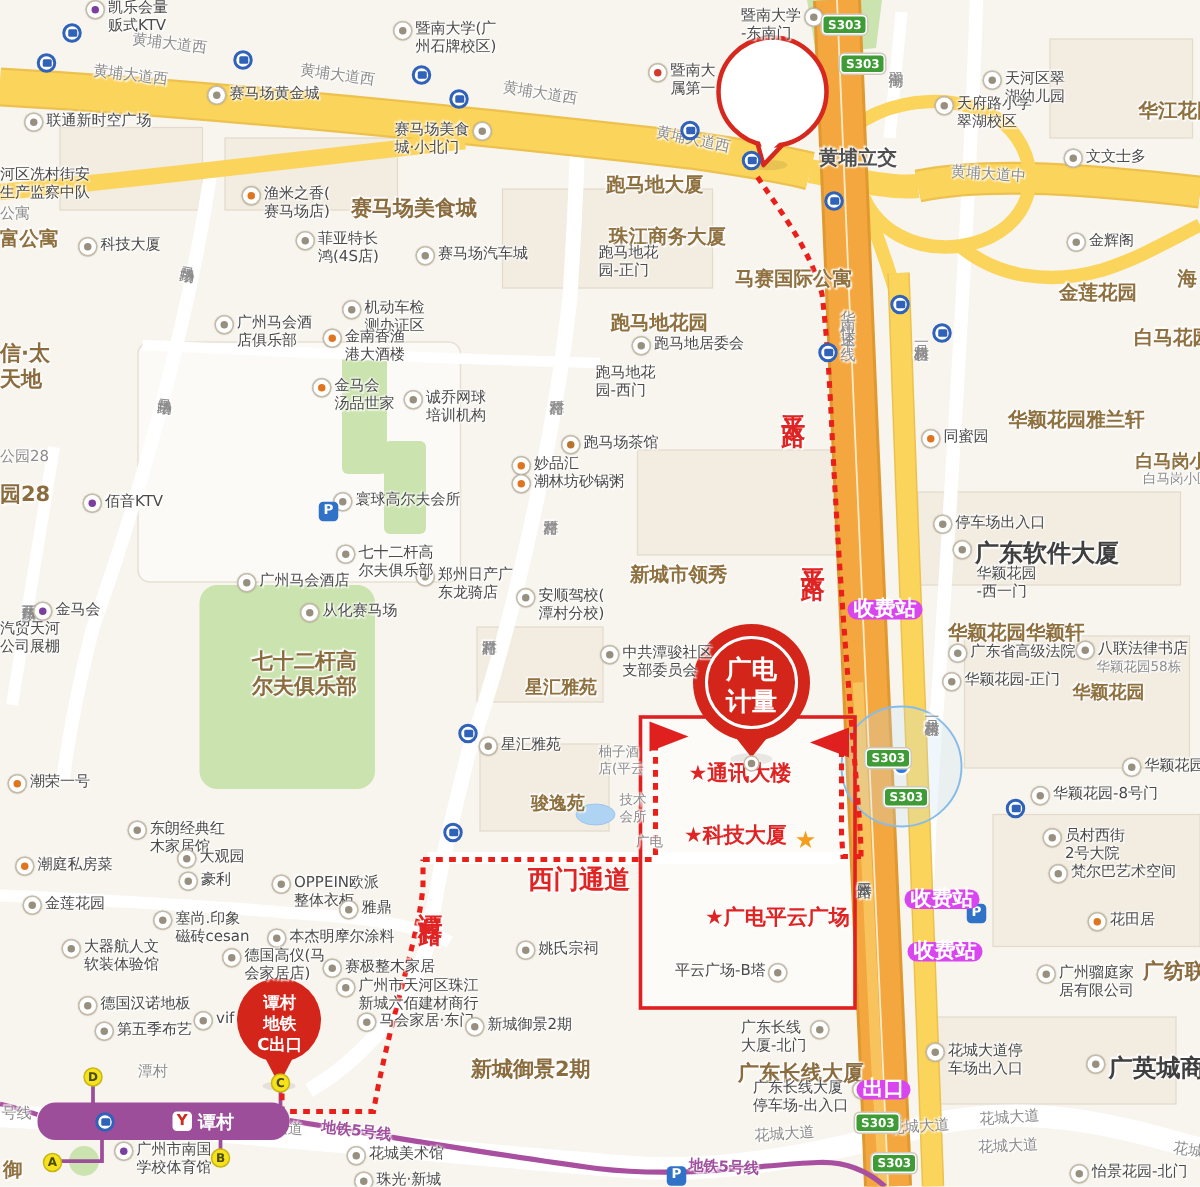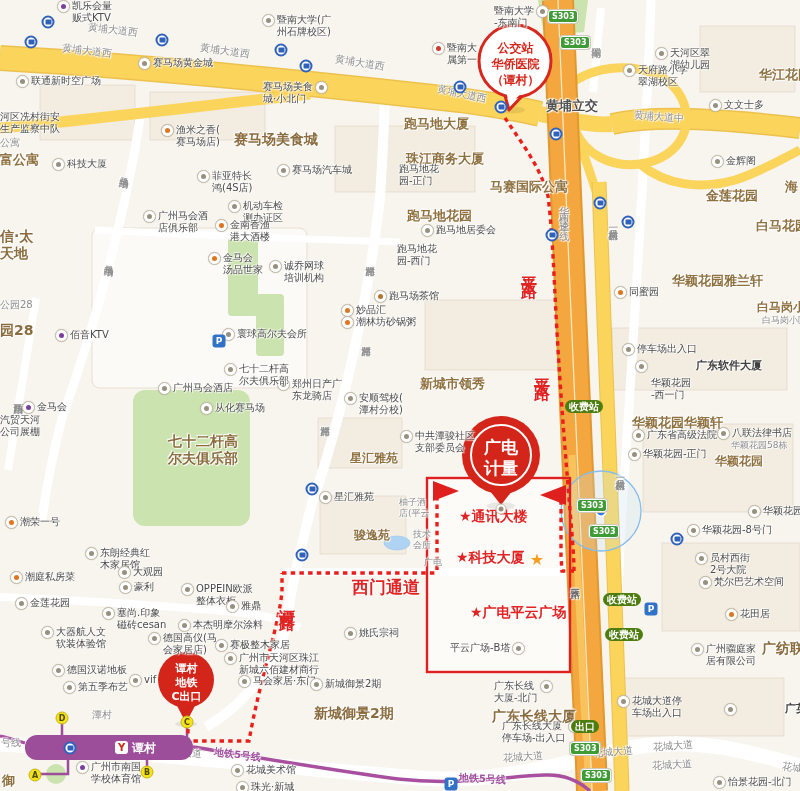--- a/index.html
+++ b/index.html
@@ -9,21 +9,21 @@
   #labels{position:absolute;left:0;top:0;width:800px;height:791px;z-index:2;pointer-events:none;}
   .lbl{position:absolute;font-size:10px;color:#4A4A4A;line-height:1.18;white-space:nowrap;
        display:flex;align-items:flex-start;
        text-shadow:0 0 2px #fff,0 0 2px #fff,1px 1px 1px #fff,-1px -1px 1px #fff;}
   .lbl .tx{display:inline-block;}
   .lbl.g{color:#8C8C8C;}
   .lbl.g9{color:#8C8C8C;font-size:9px;}
   .lbl.area{font-weight:bold;color:#8F7140;font-size:12px;}
   .lbl.a13{font-weight:bold;color:#8F7140;font-size:13px;}
   .lbl.a14{font-weight:bold;color:#8A6C3E;font-size:14px;}
-  .lbl.pb{font-weight:bold;color:#3F3F3F;font-size:11px;gap:46px;}
+  .lbl.pb{font-weight:bold;color:#3F3F3F;font-size:16px;}
   .lbl.road{color:#8C8C8C;font-size:10px;}
   .lbl.roaddk{color:#5A5A5A;font-size:10px;}
   .lbl.roadb{color:#4F4F4F;font-weight:bold;font-size:13px;}
   .lbl.red15{color:#E02424;font-weight:bold;font-size:14px;}
   .lbl.red16{color:#E02424;font-weight:bold;font-size:16px;}
   .lbl.red17{color:#E02424;font-weight:bold;font-size:17px;}
   .lbl.purple{color:#A0509E;font-weight:bold;font-size:10px;}
   .lbl.v{writing-mode:vertical-rl;text-orientation:upright;}
   .lbl.v.red16{letter-spacing:3px;}
   .lbl.v.vsp{letter-spacing:5px;}
@@ -42,21 +42,21 @@
   .ic.bus{width:13px;height:13px;border-radius:50%;background:#fff;border:2px solid #2F62B8;
         box-sizing:border-box;transform:translate(-50%,-50%);}
   .ic.bus i{display:block;width:6px;height:5px;margin:1.5px auto 0;background:#2F62B8;border-radius:1px;}
   .ic.p{width:13px;height:13px;border-radius:3px;background:#2F72C8;color:#fff;font-weight:bold;
         font-size:9px;line-height:13px;text-align:center;transform:translate(-50%,-50%);}
   .ic.exit{width:13px;height:13px;border-radius:50%;background:#F6E21C;border:1px solid #C8B512;
         box-sizing:border-box;color:#4A4A00;font-weight:bold;font-size:8px;line-height:11px;
         text-align:center;transform:translate(-50%,-50%);}
   .ic.shield{background:#3E9B35;color:#fff;font-weight:bold;font-size:8px;line-height:11px;
         padding:0 3px;border:1px solid #fff;border-radius:3px;box-shadow:0 0 0 1px #CFC9BB;}
-  .ic.pill{background:#4d7c0f;color:#fff;font-weight:bold;font-size:10px;line-height:13px;
+  .ic.pill{background:#d946ef;color:#fff;font-weight:bold;font-size:14px;line-height:13px;
         padding:0 4px;border-radius:7px;white-space:nowrap;}
   .ic.star{color:#F59E1D;font-size:16px;line-height:1;transform:translate(-50%,-50%);}
   .ic.poi{width:11px;height:11px;background:#fff;border:1px solid #C4BBA8;border-radius:50%;
         box-sizing:border-box;transform:translate(-50%,-50%);display:flex;align-items:center;justify-content:center;}
   .ic.poi b{width:5px;height:5px;border-radius:50%;background:#97907F;}
   .co{position:absolute;z-index:5;text-align:center;font-weight:bold;pointer-events:none;}
   #coBus{left:479px;top:41px;width:73px;color:#D3251A;font-size:12px;line-height:1.32;}
   #coDest{left:463px;top:437px;width:76px;color:#fff;font-size:17px;line-height:1.25;}
   #coExit{left:158px;top:662px;width:57px;color:#fff;font-size:11px;line-height:1.25;}
 </style>
@@ -381,21 +381,21 @@
           <b></b>
         </span>
         <span class="tx">赛马场黄金城</span>
       </div>
       <div class="lbl poi" style="left: 161px; top: 124px;">
         <span class="pi">
           <b style="background: rgb(224, 117, 31);"></b>
         </span>
         <span class="tx">渔米之香(<br>赛马场店)</span>
       </div>
-      <div class="lbl poi" style="left: 197px; top: 154px; margin-top: 16px;">
+      <div class="lbl poi" style="left: 197px; top: 154px;">
         <span class="pi">
           <b></b>
         </span>
         <span class="tx">菲亚特长<br>鸿(4S店)</span>
       </div>
       <div class="lbl poi" style="left: 277px; top: 164px;">
         <span class="pi">
           <b></b>
         </span>
         <span class="tx">赛马场汽车城</span>
@@ -904,25 +904,20 @@
       <div class="ic pill" style="left: 565px; top: 400px;">收费站</div>
       <div class="ic pill" style="left: 603px; top: 593px;">收费站</div>
       <div class="ic pill" style="left: 605px; top: 628px;">收费站</div>
       <div class="ic pill" style="left: 571px; top: 720px;">出口</div>
       <div class="ic star" style="left: 537px; top: 560px;">★</div>
       <div class="ic poi" style="left: 501px; top: 509px;">
         <b></b>
       </div>
     </div>
 
-  <div class="co" id="coBus">
-    <div>公交站</div>
-    <div>华侨医院</div>
-    <div>（谭村）</div>
-  </div>
   <div class="co" id="coDest">
     <div>广电</div>
     <div>计量</div>
   </div>
   <div class="co" id="coExit">
     <div>谭村</div>
     <div>地铁</div>
     <div>C出口</div>
   </div>
 </div>

